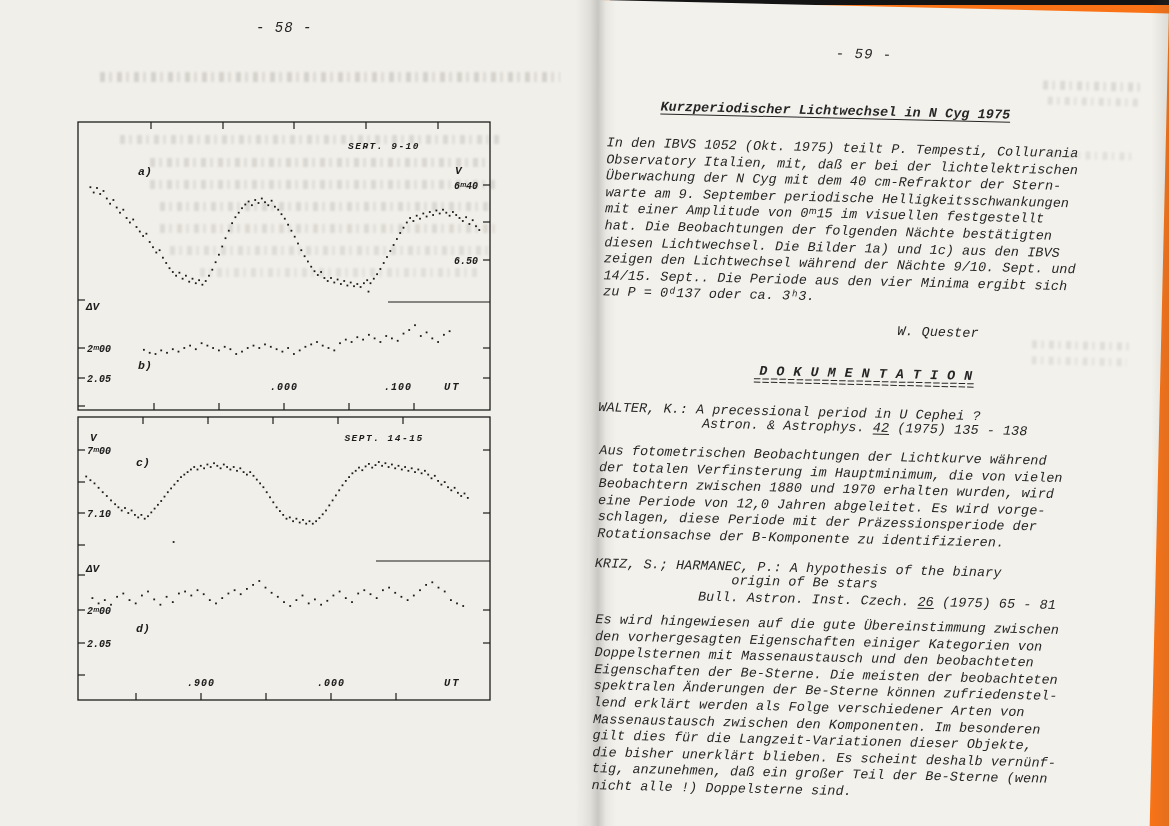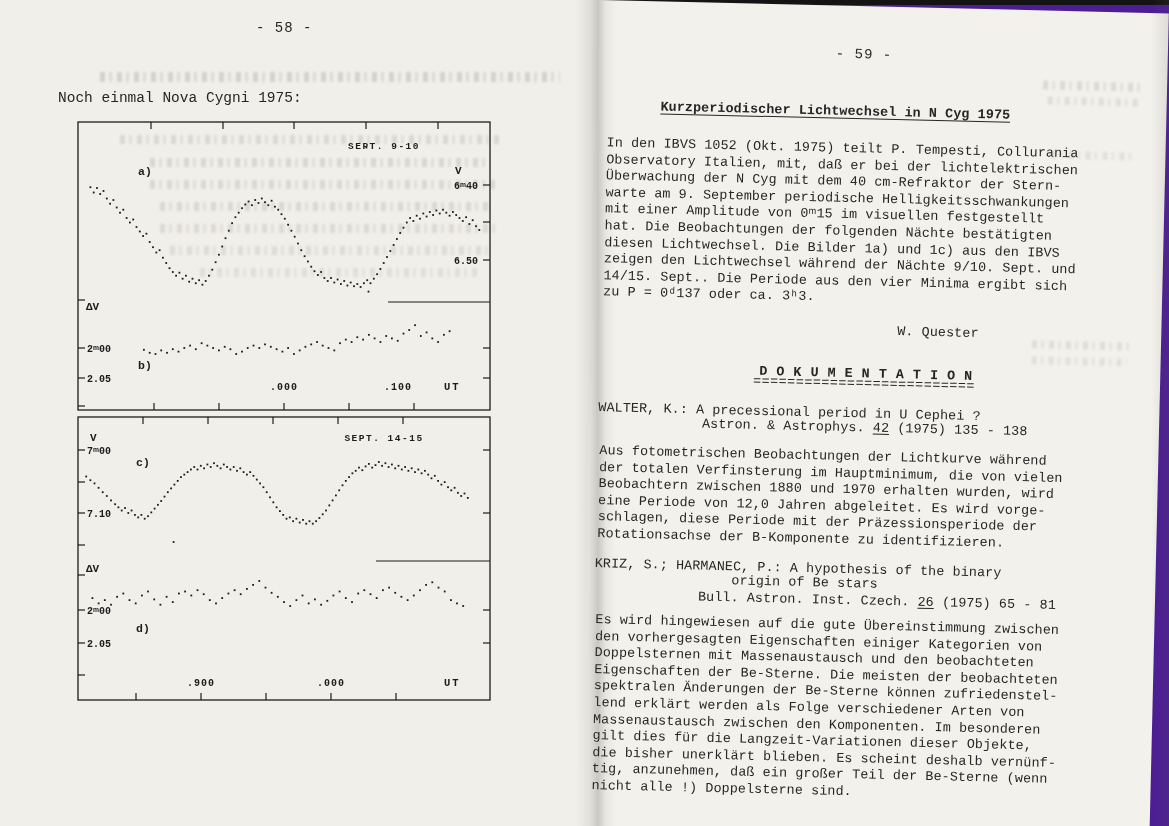--- a/index.html
+++ b/index.html
@@ -1,17 +1,17 @@
 <!DOCTYPE html>
 <html><head>
 <meta charset="utf-8">
 <style>
   html,body{margin:0;padding:0;background:#777;}
-  #canvas{position:relative;width:1169px;height:826px;background:#4c1d95;overflow:hidden;
-    font-family:"Liberation Mono","DejaVu Sans Mono",monospace;color:#222;}
+  #canvas{position:relative;width:1169px;height:826px;background:#f97316;overflow:hidden;
+    font-family:"Liberation Mono","DejaVu Sans Mono",monospace;color:#222;font-style:italic;}
   .page{position:absolute;top:0;height:826px;}
   #left-page{left:0;width:600px;background:#f1efe9;}
   #right-page{left:600px;width:569px;background:#f3f1ec;transform:rotate(1.35deg);transform-origin:0 0;}
   .tw{position:absolute;white-space:pre-line;font-family:"Liberation Mono","DejaVu Sans Mono",monospace;
     color:#262626;}
   .body-text{font-size:13.4px;line-height:16.6px;letter-spacing:0.1px;}
   .pagenum{font-size:14px;letter-spacing:1px;}
   .title-underline{text-decoration:underline;text-underline-offset:3px;font-weight:600;}
   .vol{text-decoration:underline;text-underline-offset:2px;}
   .caption{font-size:10.8px;line-height:12.8px;color:#2a2a2a;}
@@ -465,21 +465,20 @@
         <rect x="347.1" y="471.3" width="1.8" height="1.8" fill="#1c1c1c"></rect>
         <rect x="353.2" y="466.0" width="1.8" height="1.8" fill="#1c1c1c"></rect>
         <rect x="359.4" y="463.4" width="1.8" height="1.8" fill="#1c1c1c"></rect>
         <rect x="365.6" y="468.7" width="1.8" height="1.8" fill="#1c1c1c"></rect>
         <rect x="371.8" y="472.6" width="1.8" height="1.8" fill="#1c1c1c"></rect>
         <rect x="378.0" y="481.2" width="1.8" height="1.8" fill="#1c1c1c"></rect>
         <rect x="384.1" y="484.5" width="1.8" height="1.8" fill="#1c1c1c"></rect>
         <rect x="390.3" y="487.1" width="1.8" height="1.8" fill="#1c1c1c"></rect>
       </svg>
 
-    <div class="tw" style="left:58px;top:90px;font-size:14.5px;">Noch einmal Nova Cygni 1975:</div>
 
   </div>
 
   <div id="right-page" class="page">
     <div class="tw pagenum" style="left:237px;top:40px;">- 59 -</div>
 
     <div class="tw body-text title-underline" style="left:63px;top:98px;">Kurzperiodischer Lichtwechsel in N Cyg 1975</div>
 
     <div class="tw body-text" style="left:10px;top:135px;width:500px;">In den IBVS 1052 (Okt. 1975) teilt P. Tempesti, Collurania
 Observatory Italien, mit, daß er bei der lichtelektrischen

